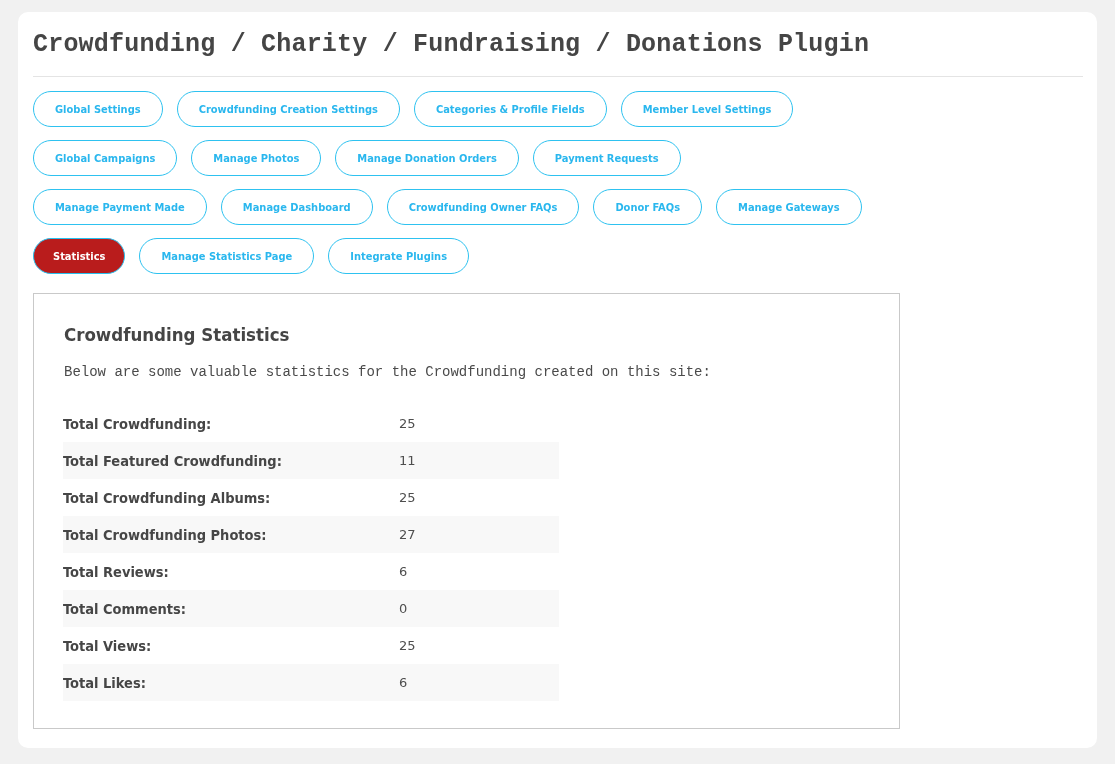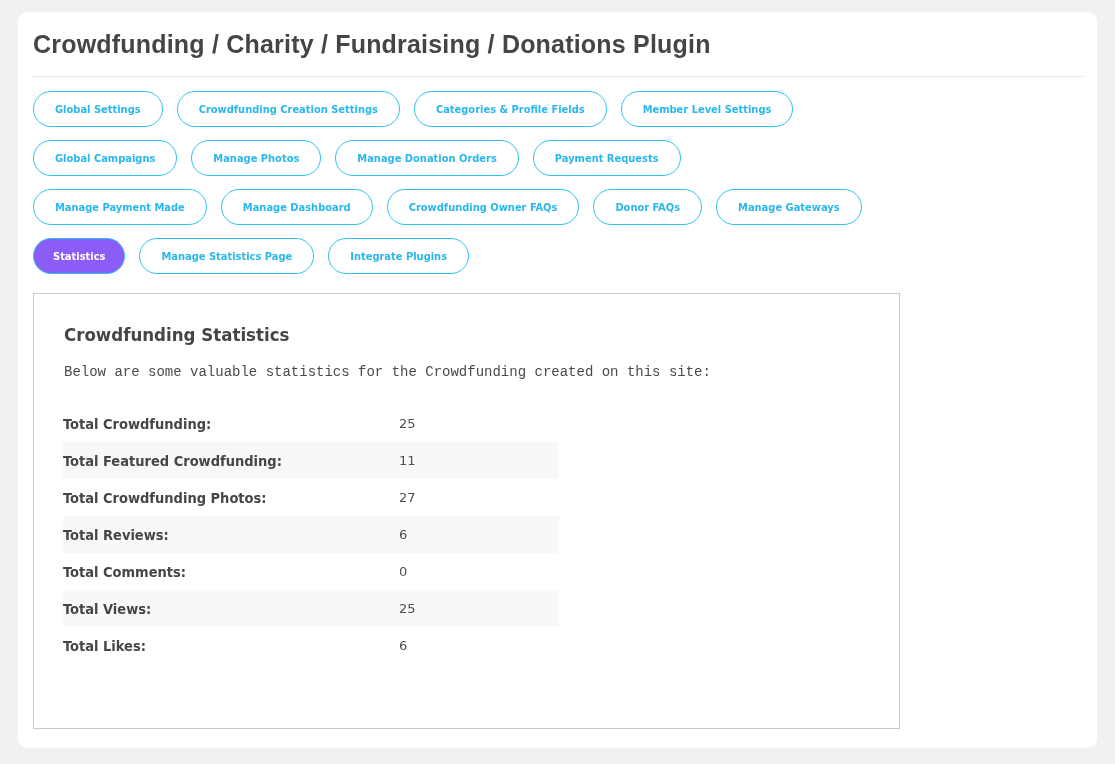--- a/index.html
+++ b/index.html
@@ -22,21 +22,21 @@
     height: 736px;
     background: #ffffff;
     border-radius: 10px;
     box-sizing: border-box;
   }
 
   .page-title {
     position: absolute;
     left: 15px;
     top: 18px;
-    font-family: Liberation Sans, sans-serif;
+    font-family: Liberation Mono, monospace;
     font-size: 25px;
     font-weight: bold;
     font-stretch: condensed;
     color: #454545;
     letter-spacing: 0.2px;
     white-space: nowrap;
   }
 
   .title-divider {
     position: absolute;
@@ -77,21 +77,21 @@
     align-items: center;
     justify-content: center;
     padding: 0 21px;
     margin-right: 14px;
     white-space: nowrap;
     cursor: pointer;
     line-height: 1;
   }
 
   .tab.active {
-    background: #8b5cf6;
+    background: #b91c1c;
     border-color: #27c0ee;
     color: #ffffff;
     padding: 8px 19px;
   }
 
   .stats-panel {
     position: absolute;
     left: 15px;
     top: 281px;
     width: 867px;
@@ -210,20 +210,24 @@
       <tbody id="stats-tbody">
           <tr>
             <td class="cell-label">Total Crowdfunding:</td>
             <td class="cell-value">25</td>
           </tr>
           <tr>
             <td class="cell-label">Total Featured Crowdfunding:</td>
             <td class="cell-value">11</td>
           </tr>
           <tr>
+            <td class="cell-label">Total Crowdfunding Albums:</td>
+            <td class="cell-value">25</td>
+          </tr>
+          <tr>
             <td class="cell-label">Total Crowdfunding Photos:</td>
             <td class="cell-value">27</td>
           </tr>
           <tr>
             <td class="cell-label">Total Reviews:</td>
             <td class="cell-value">6</td>
           </tr>
           <tr>
             <td class="cell-label">Total Comments:</td>
             <td class="cell-value">0</td>

